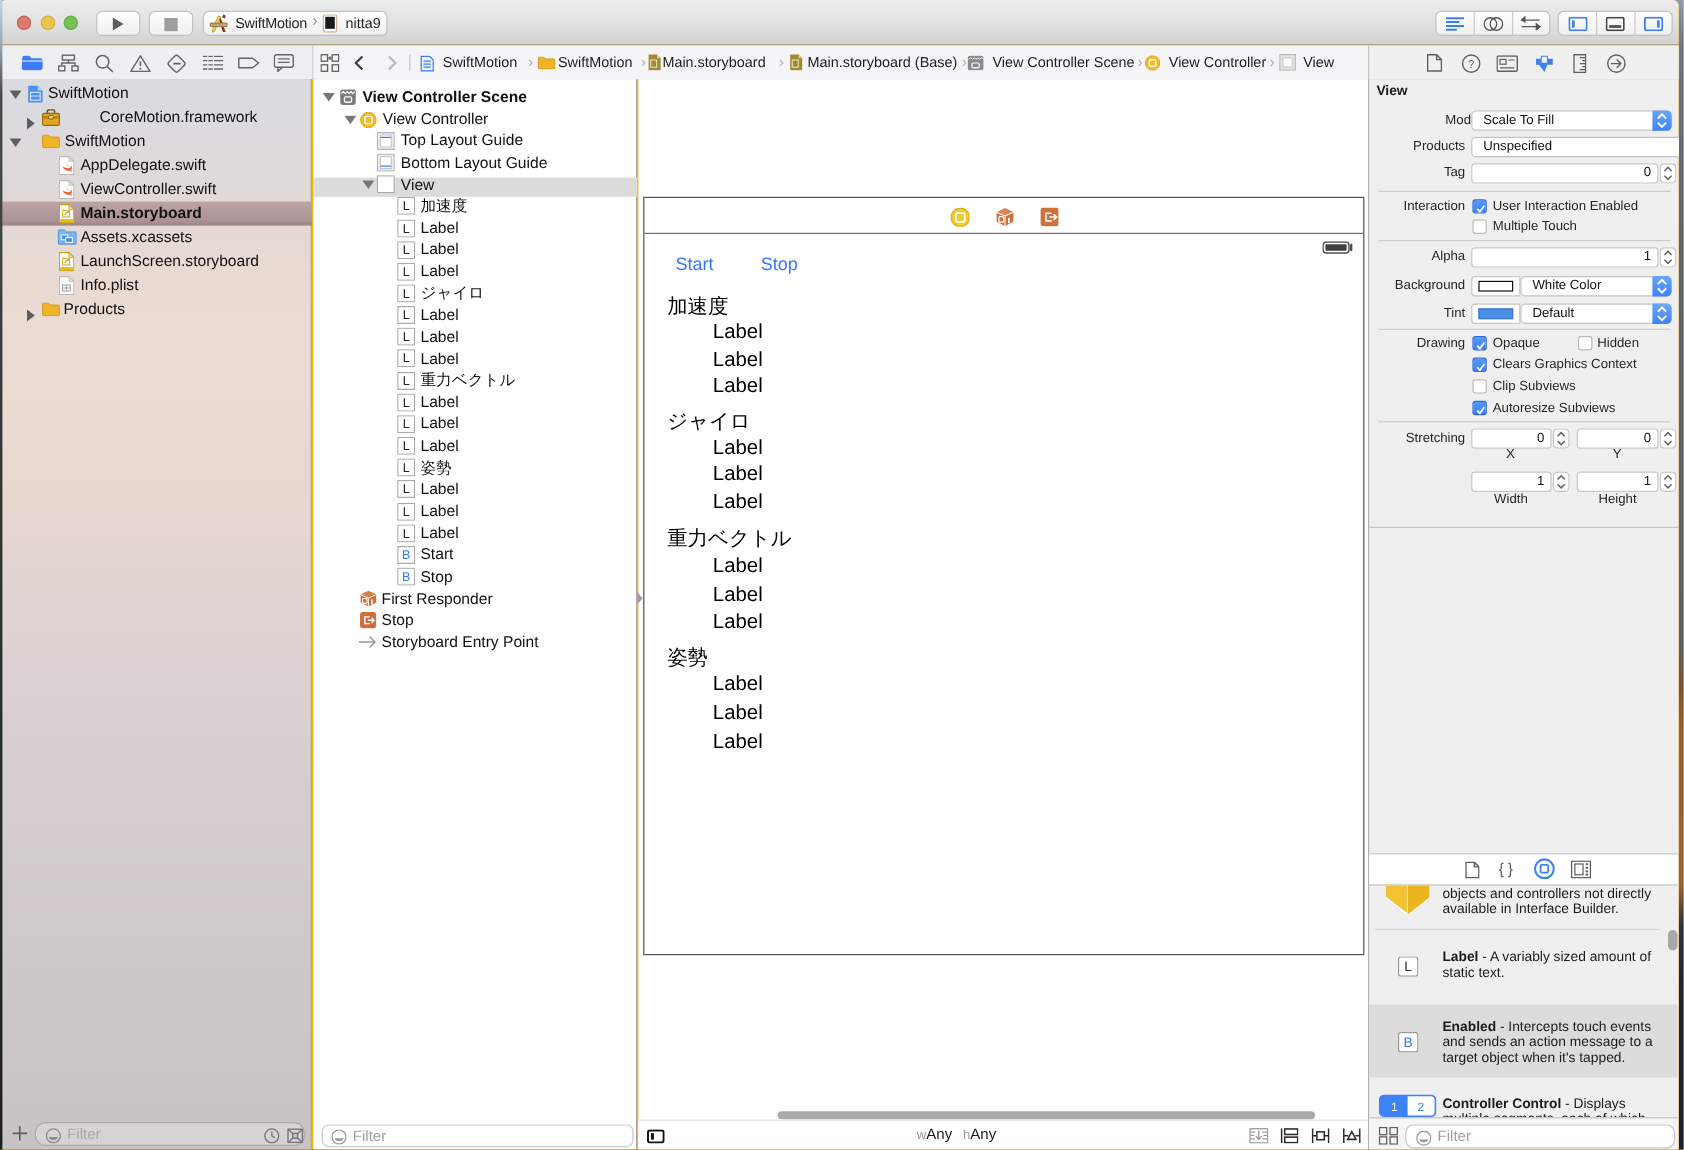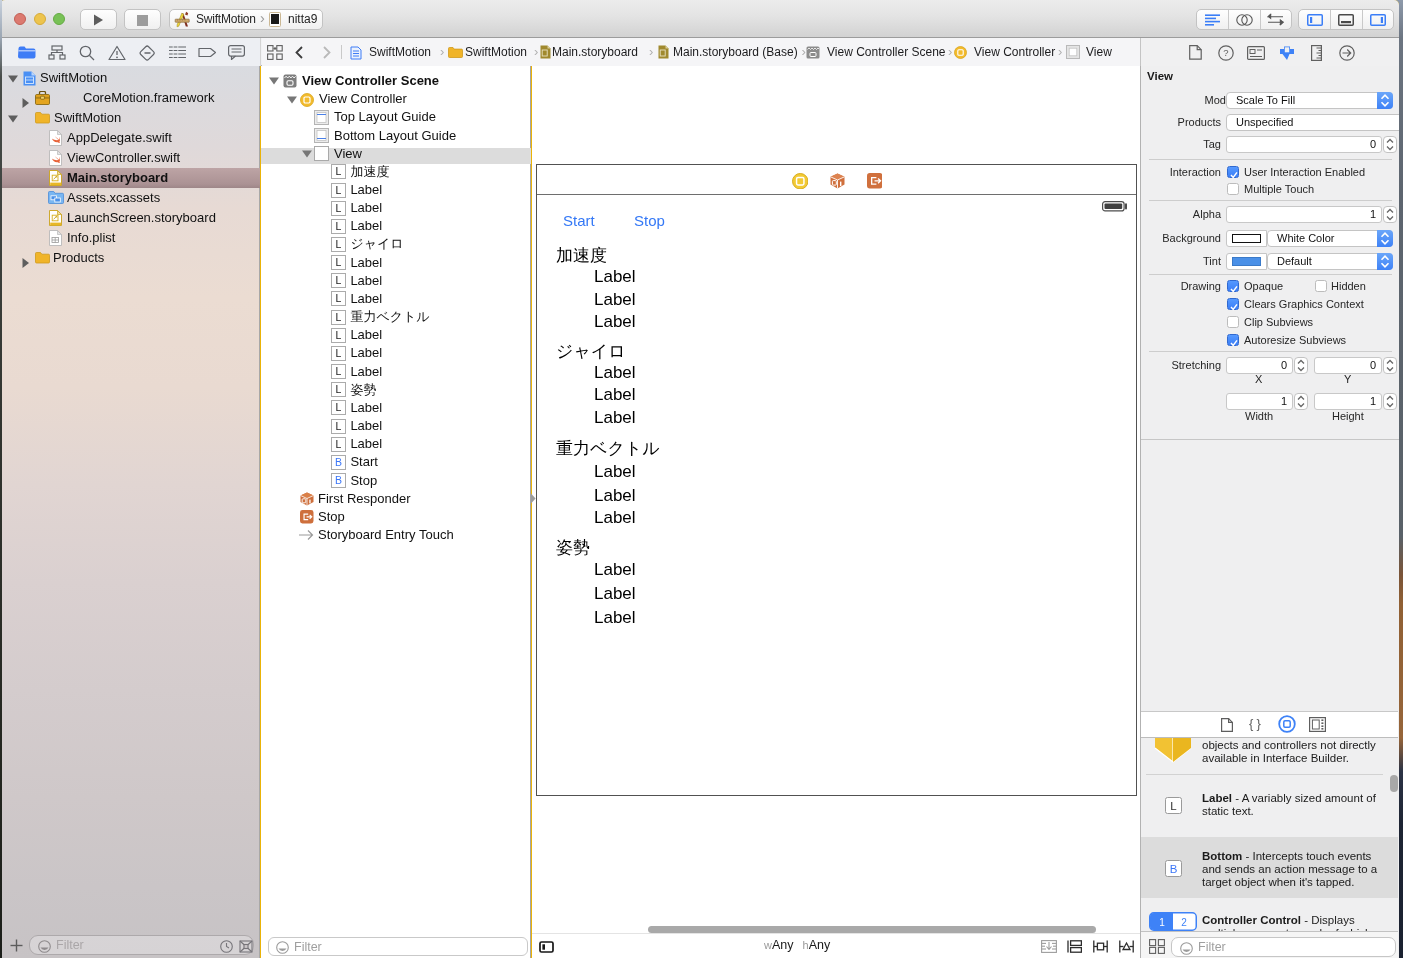--- a/index.html
+++ b/index.html
@@ -548,21 +548,21 @@
       </svg>
     <div class="orow" style="left:57px;top:423.6px;">First Responder</div>
     <svg class="abs" style="left:39px;top:444.3px;" width="13.5" height="13.5" viewBox="0 0 14 14">
         <rect x="0" y="0" width="14" height="14" rx="2.5" fill="#ce6f3c"></rect>
         <path d="M8.5 4.2 H4.2 V10 H8.5 M6.8 7.1 H12 M10 5 L12.2 7.1 L10 9.2" fill="none" stroke="#fff" stroke-width="1.2"></path>
       </svg>
     <div class="orow" style="left:57px;top:441.8px;">Stop</div>
     <svg class="abs" style="left:37.6px;top:462.9px;" width="15" height="12" viewBox="0 0 15 12">
         <path d="M0 6 H13 M9 1.5 L13.5 6 L9 10.5" fill="none" stroke="#9a9a9a" stroke-width="1.2"></path>
       </svg>
-    <div class="orow" style="left:57px;top:459.9px;">Storyboard Entry Touch</div>
+    <div class="orow" style="left:57px;top:459.9px;">Storyboard Entry Point</div>
     <div class="abs filterfield" style="left:7px;top:871px;width:260px;height:19px;background:#fff;border:1px solid #c9c9c9;border-radius:6px;">
       <svg class="abs" style="left:7px;top:3px;" width="13" height="13" viewBox="0 0 13 13">
           <circle cx="6.5" cy="6.5" r="5.8" fill="none" stroke="#9b9b9b" stroke-width="1.1"></circle>
           <path d="M2.5 7.5 a4.5 4.5 0 0 0 8 0 Z" fill="#9b9b9b"></path>
         </svg>
       <div class="abs" style="left:25px;top:0;height:19px;line-height:18px;color:#9f9f9f;font-size:12.5px;">Filter</div>
     </div>
   </div>
   <div id="canvas" class="abs">
     <div id="scene">
@@ -783,21 +783,21 @@
       <svg class="abs" style="left:23.5px;top:86px;" width="17" height="17" viewBox="0 0 17 17">
           <rect x="0.5" y="0.5" width="16" height="16" rx="2" fill="#fff" stroke="#9a9a9a" stroke-width="1"></rect>
           <text x="8.5" y="12.5" text-anchor="middle" font-size="11.5" font-family="Liberation Sans" fill="#333">L</text>
         </svg>
       <div class="libtext" style="left:61px;top:81px;width:186px;"><b>Label</b> - A variably sized amount of static text.</div>
       <div class="abs" style="left:0;top:126px;width:257px;height:61px;background:#dcdcdc;"></div>
       <svg class="abs" style="left:23.5px;top:149px;" width="17" height="17" viewBox="0 0 17 17">
           <rect x="0.5" y="0.5" width="16" height="16" rx="2" fill="#fff" stroke="#9a9a9a" stroke-width="1"></rect>
           <text x="8.5" y="12.5" text-anchor="middle" font-size="11.5" font-family="Liberation Sans" fill="#3b76f7">B</text>
         </svg>
-      <div class="libtext" style="left:61px;top:138.5px;width:200px;"><b>Bottom</b> - Intercepts touch events<br>and sends an action message to a<br>target object when it's tapped.</div>
+      <div class="libtext" style="left:61px;top:138.5px;width:200px;"><b>Enabled</b> - Intercepts touch events<br>and sends an action message to a<br>target object when it's tapped.</div>
       <svg class="abs" style="left:8px;top:201px;" width="48" height="19" viewBox="0 0 48 19">
           <rect x="0.75" y="0.75" width="46.5" height="17.5" rx="4" fill="#fff" stroke="#3e82f7" stroke-width="1.5"></rect>
           <path d="M1 5 a4 4 0 0 1 4-4 H24 V18 H5 a4 4 0 0 1-4-4 Z" fill="#3e82f7"></path>
           <text x="13" y="13.5" text-anchor="middle" font-size="10" font-family="Liberation Sans" fill="#fff">1</text>
           <text x="35" y="13.5" text-anchor="middle" font-size="10" font-family="Liberation Sans" fill="#3e82f7">2</text>
         </svg>
       <div class="libtext" style="left:61px;top:202.5px;width:200px;"><b>Controller Control</b> - Displays<br>multiple segments, each of which</div>
       <div class="abs" style="left:0;top:220px;width:257px;height:27px;background:#f5f5f5;border-top:1px solid #c2c2c2;">
         <svg class="abs" style="left:8px;top:7px;" width="16" height="15" viewBox="0 0 16 15">
             <g fill="none" stroke="#5f5f5f" stroke-width="1.1">

